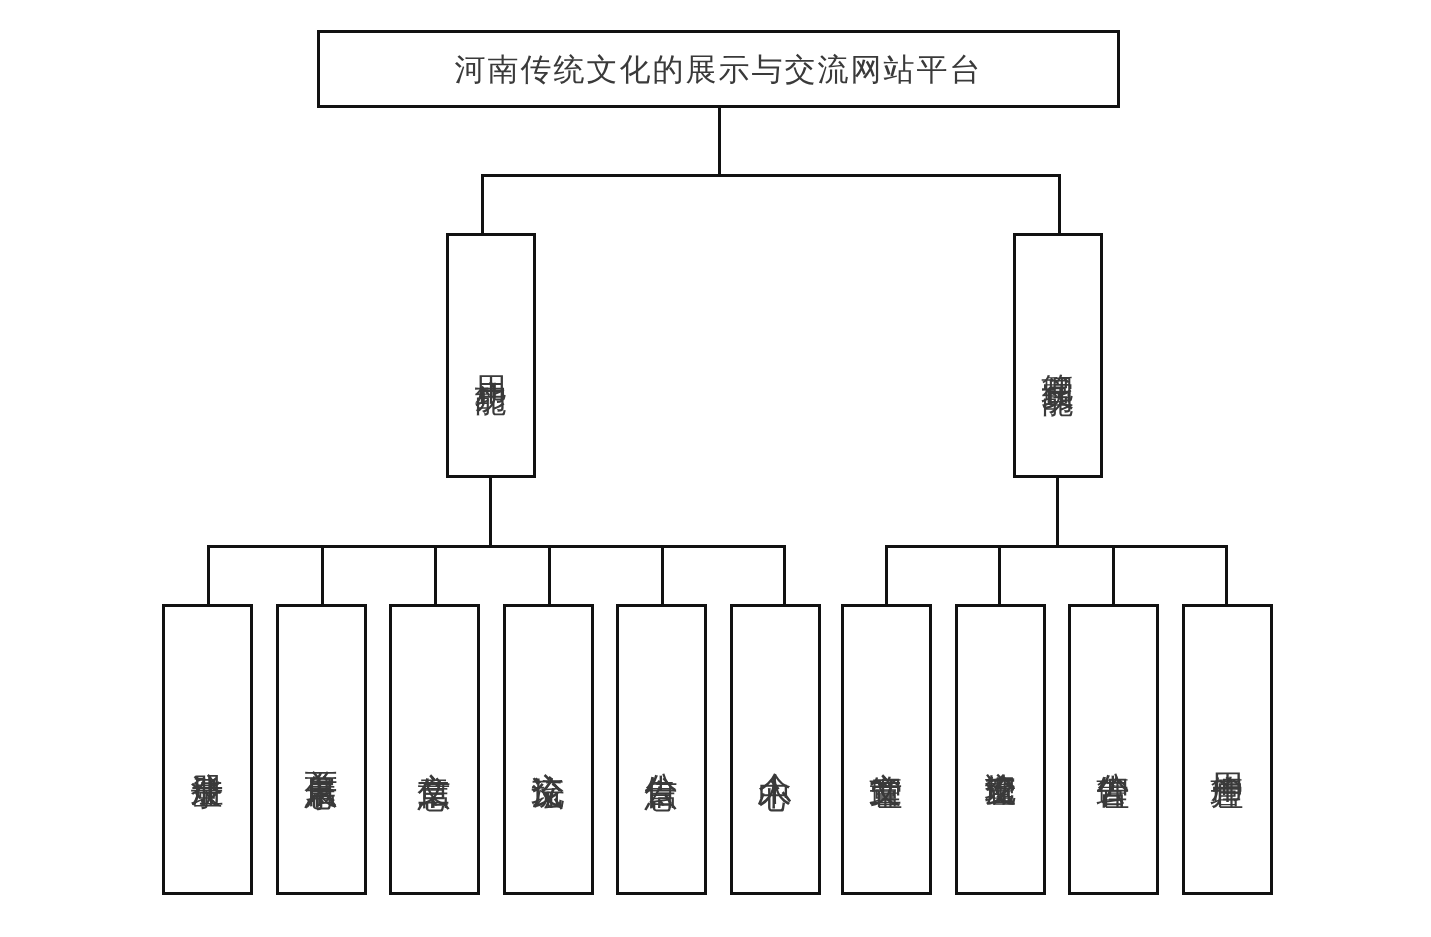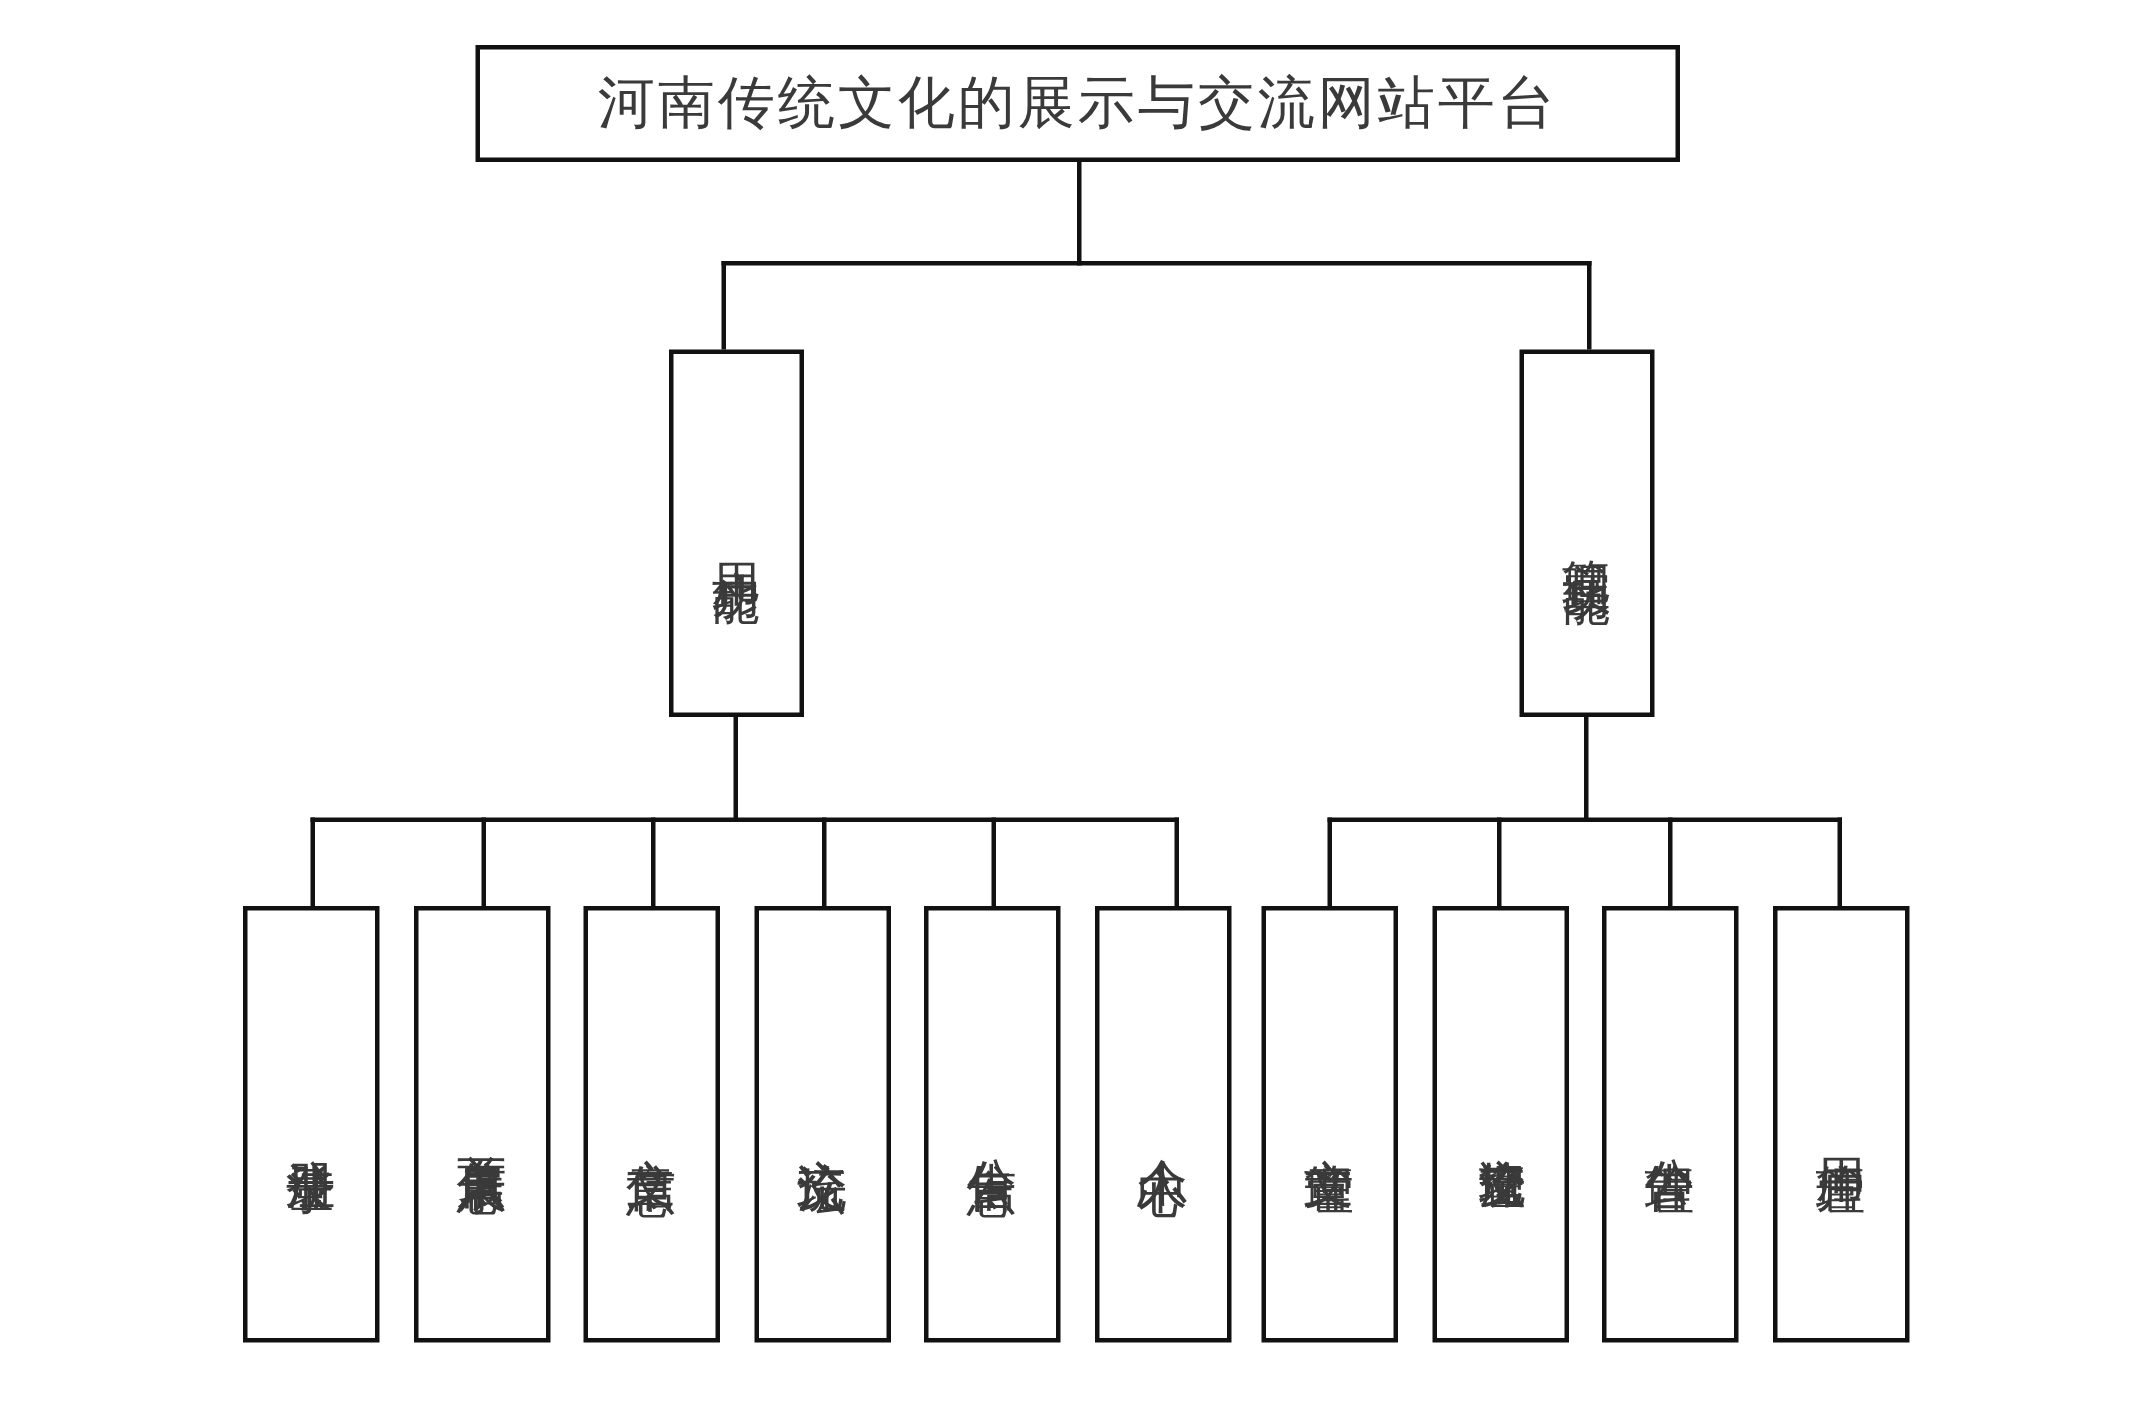--- a/index.html
+++ b/index.html
@@ -46,21 +46,21 @@
   .node-label {
     display: block;
     text-align: center;
     color: #3a3a3a;
     white-space: nowrap;
   }
 
   
   .node.horizontal .node-label {
     writing-mode: horizontal-tb;
-    font-size: 38px;
+    font-size: 31px;
     letter-spacing: 2px;
     line-height: 1.1;
   }
 
   
   .node.vertical .node-label {
     writing-mode: vertical-rl;
     text-orientation: upright;
     font-size: 32px;
     line-height: 1.0;

